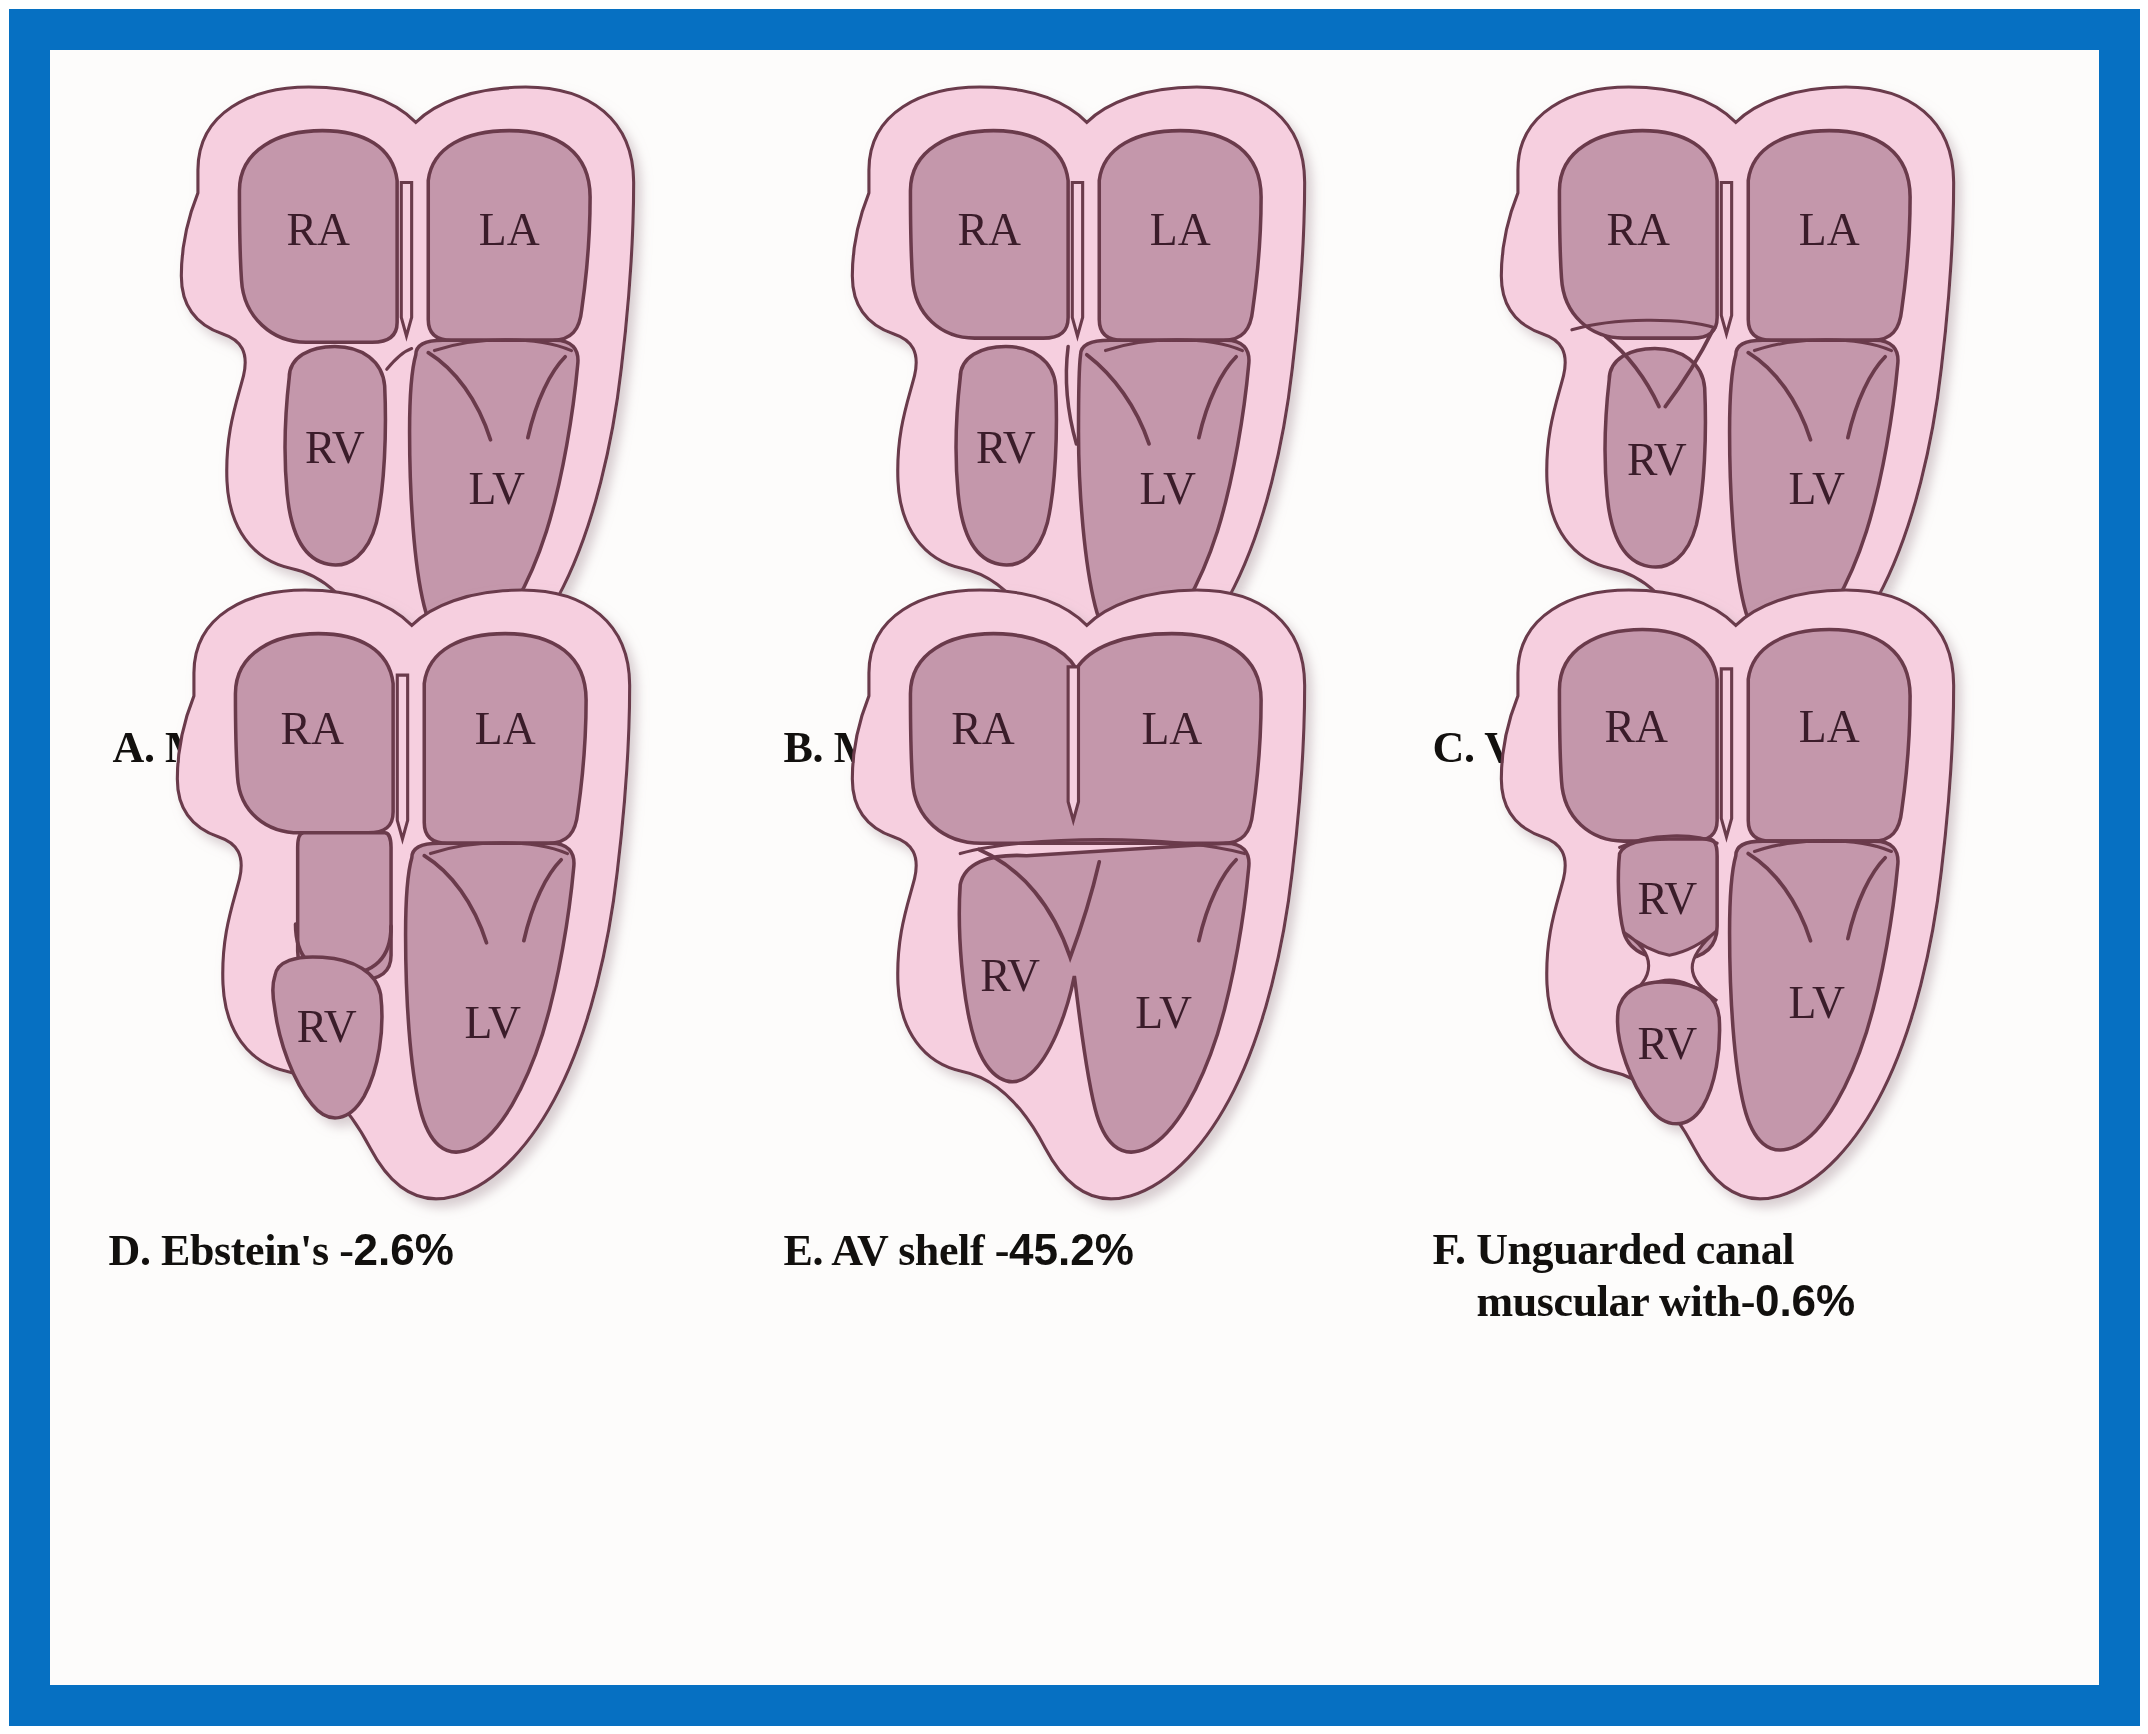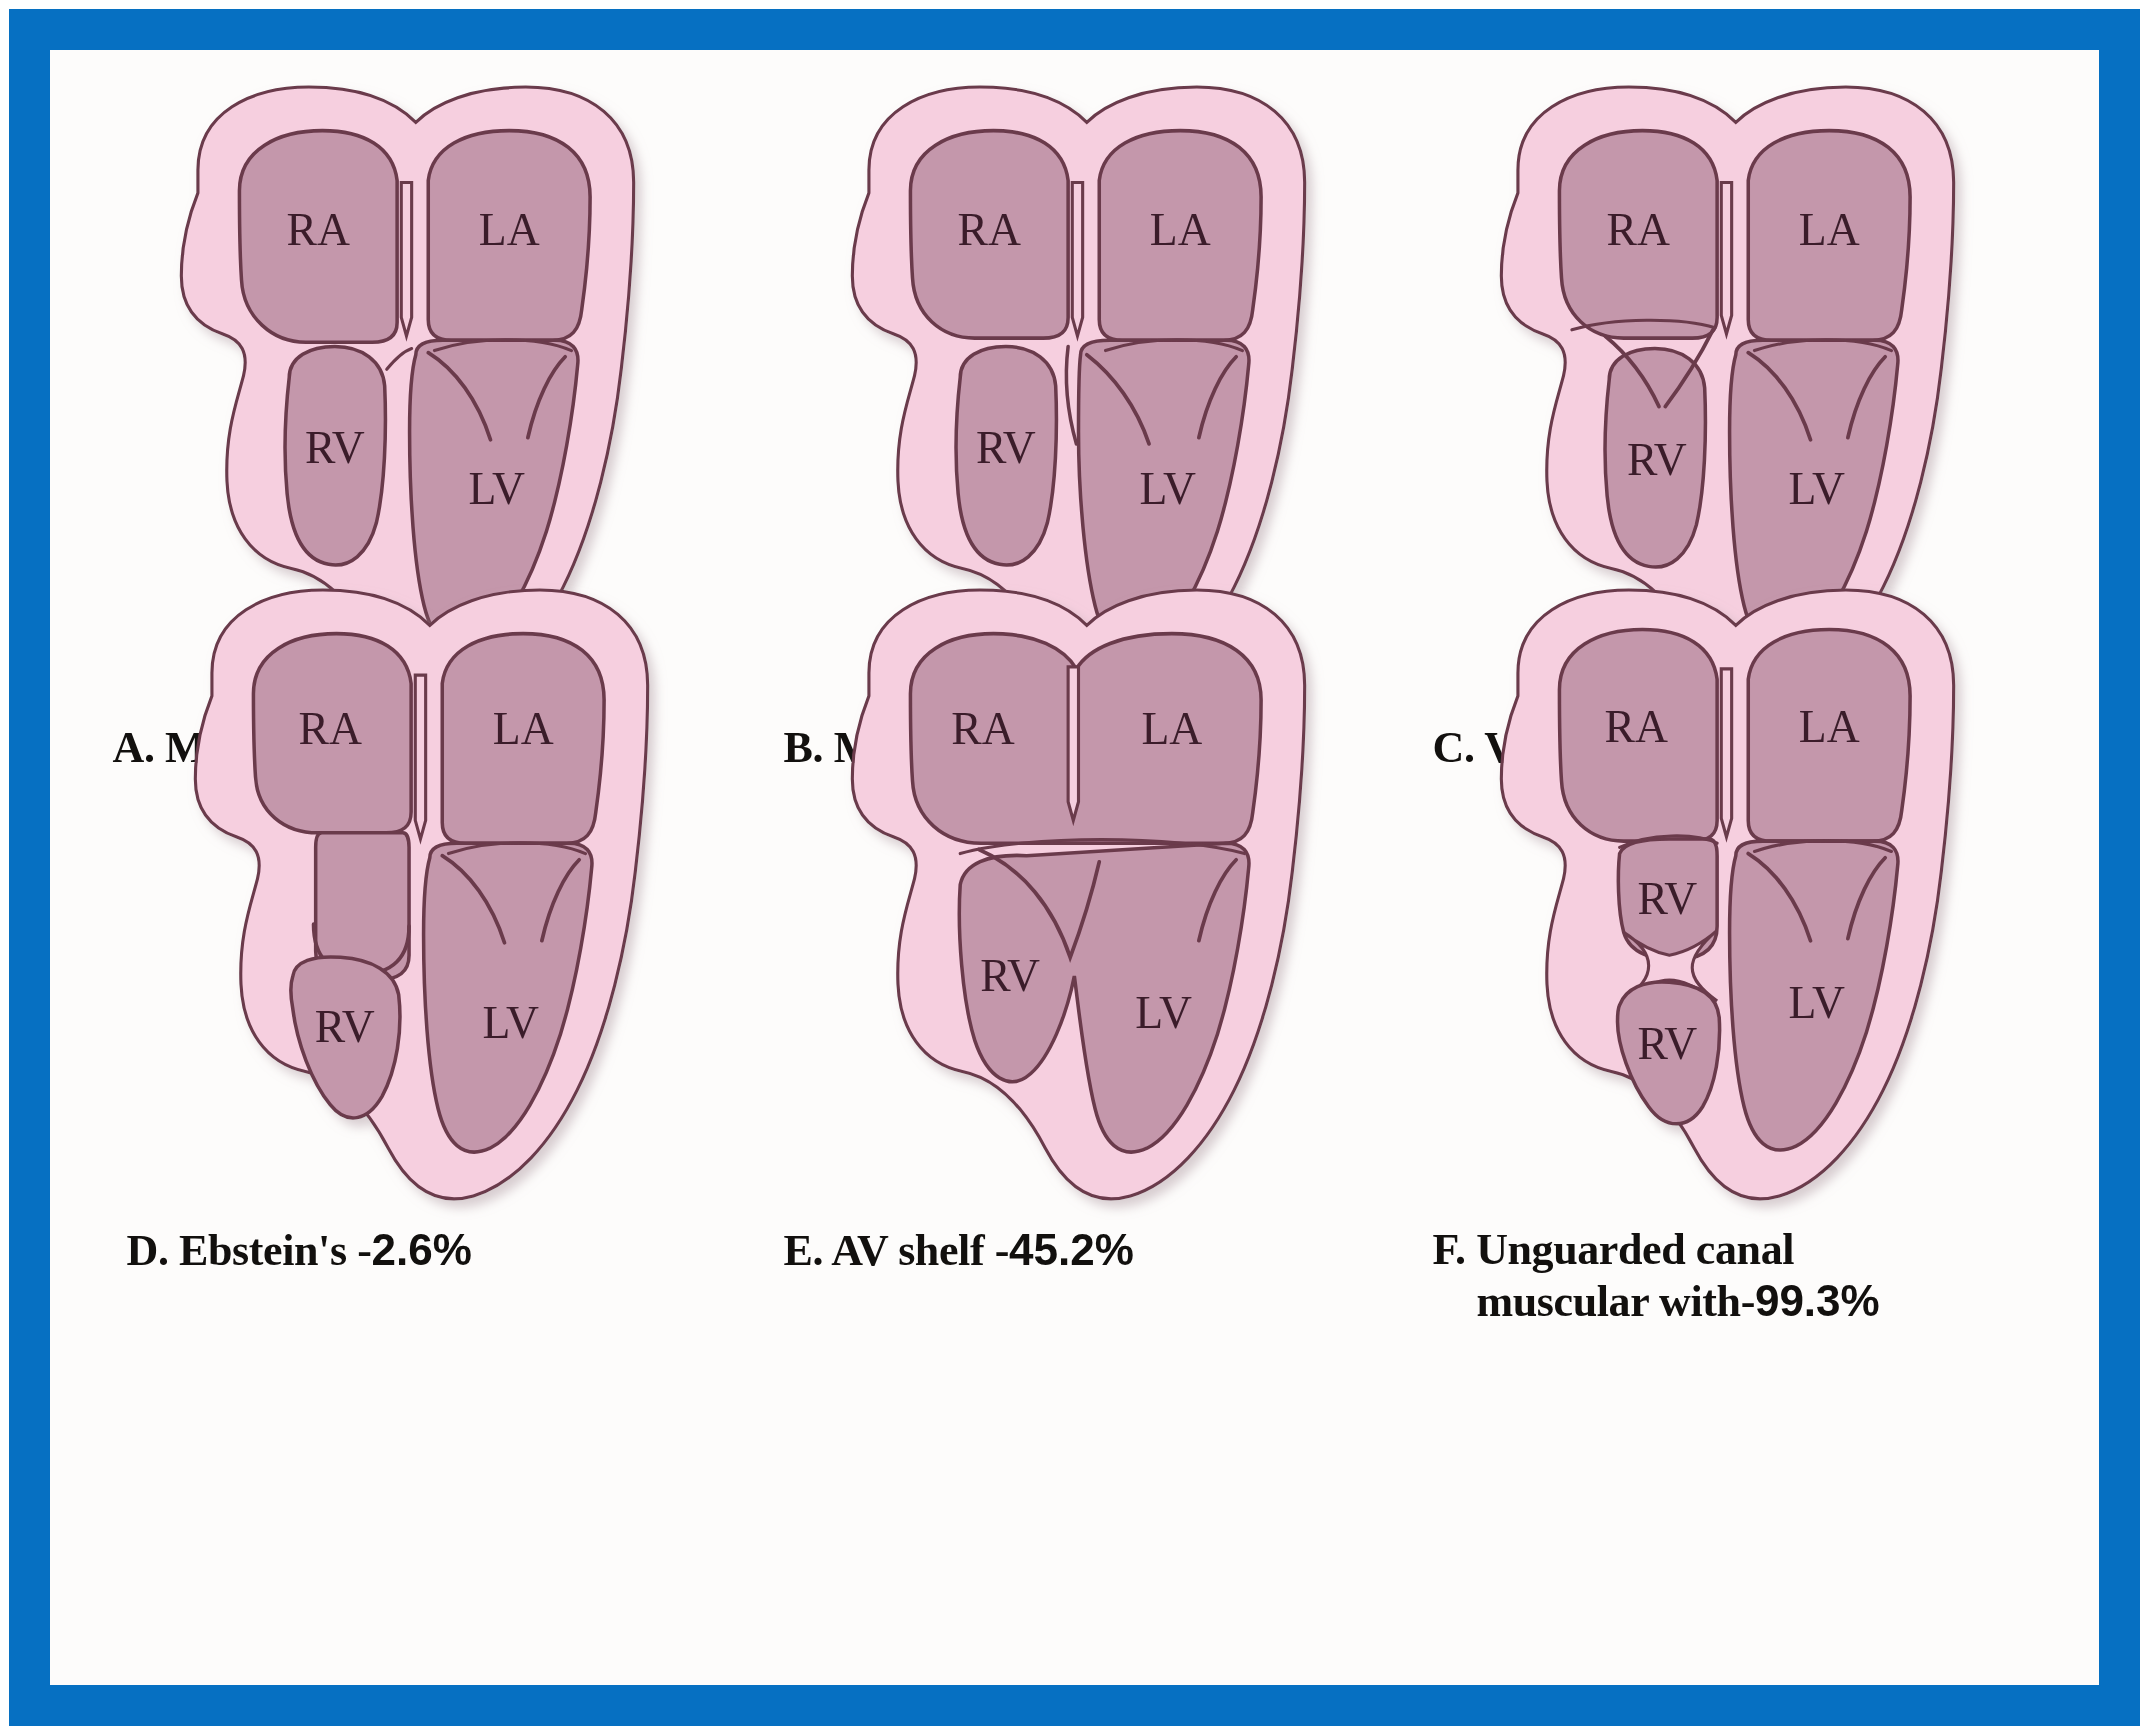--- a/index.html
+++ b/index.html
@@ -57,21 +57,21 @@
     font-family: "Liberation Sans", sans-serif;
     font-weight: 700;
     letter-spacing: 0px;
   }
   .caption .line2 { display: block; padding-left: 44px; }
 
   
   #panel-a { left: 34px;   top: 8.5px; }
   #panel-b { left: 705px;  top: 8.5px; }
   #panel-c { left: 1354px; top: 8.5px; }
-  #panel-d { left: 48px;   top: 511px; }
+  #panel-d { left: 30px;   top: 511px; }
   #panel-e { left: 705px;  top: 511px; }
   #panel-f { left: 1354px; top: 511px; }
 
   .ch-label {
     font-family: "Liberation Serif", serif;
     font-size: 44px;
     fill: #3a1f2b;
     text-anchor: middle;
     dominant-baseline: middle;
   }
@@ -335,19 +335,19 @@
           <text class="ch-label" x="408" y="164">LA</text>
           <text class="ch-label" x="252" y="330">RV</text>
           <text class="ch-label" x="252" y="470">RV</text>
           <text class="ch-label" x="396" y="430">LV</text>
         </g>
       </svg>
     </div>
     <div class="caption">
       <span>F.</span>
       <span>Unguarded canal</span>
-      <span class="line2"><span>muscular with</span><span>-</span><span class="pct">99.3%</span></span>
+      <span class="line2"><span>muscular with</span><span>-</span><span class="pct">0.6%</span></span>
     </div>
   </div>
 
 </div>
 </div>
 
 
 </body></html>

